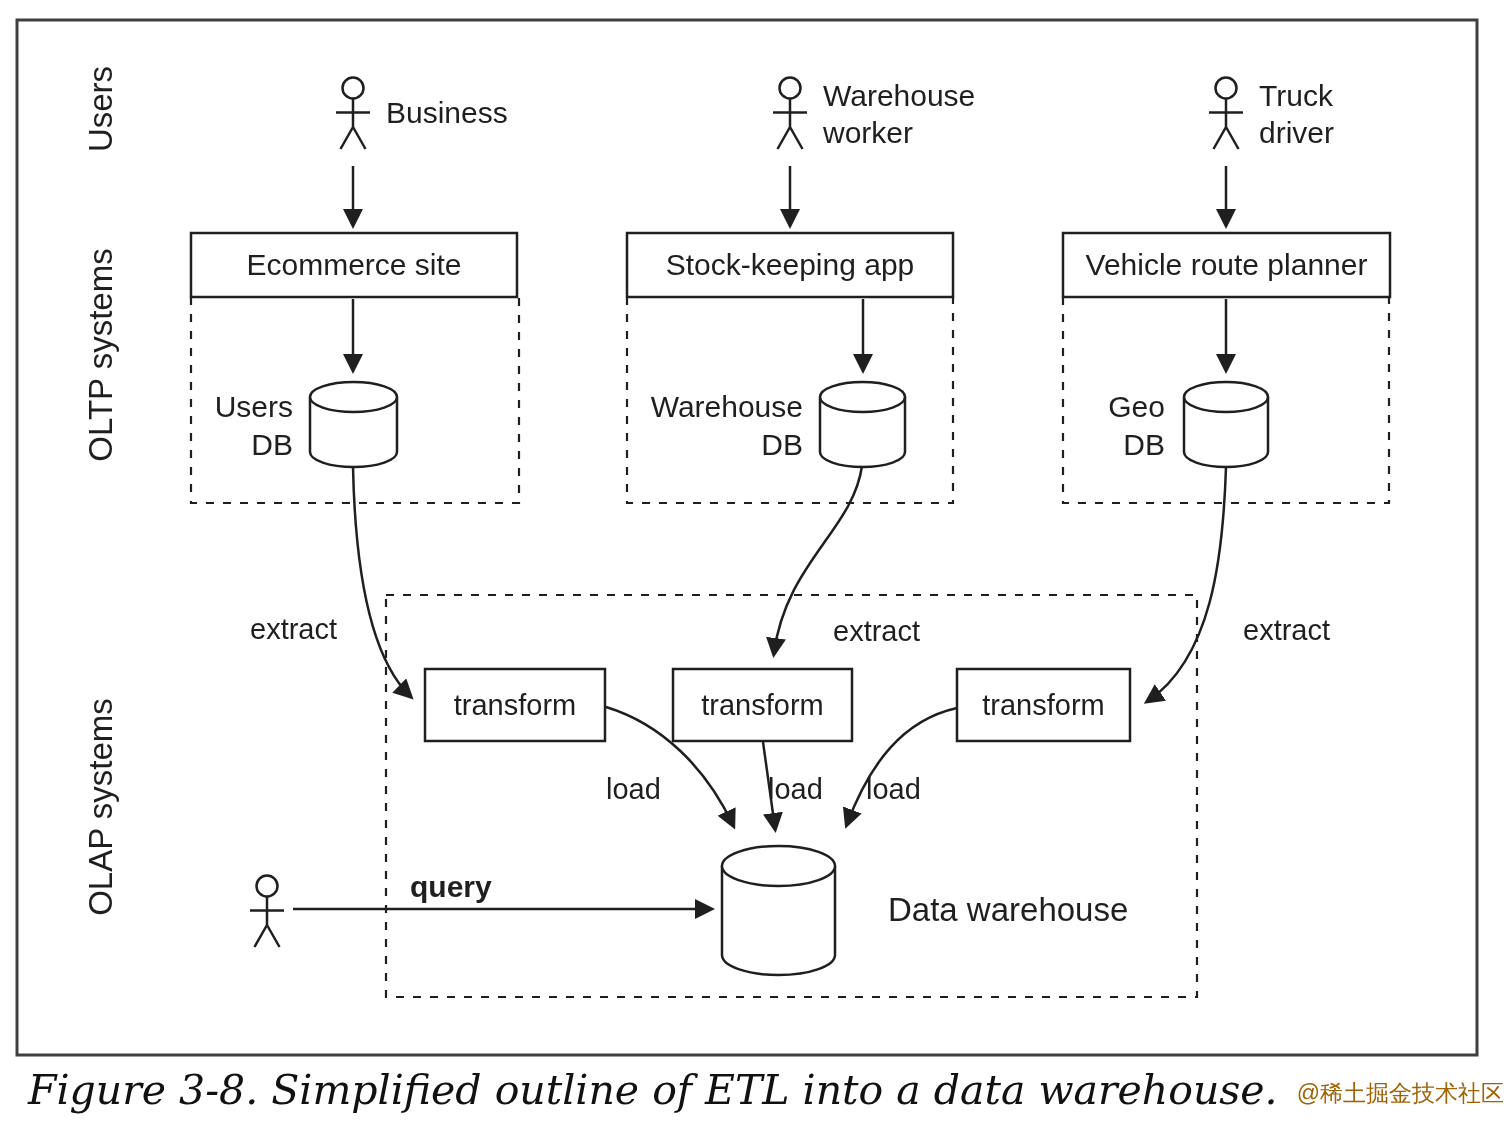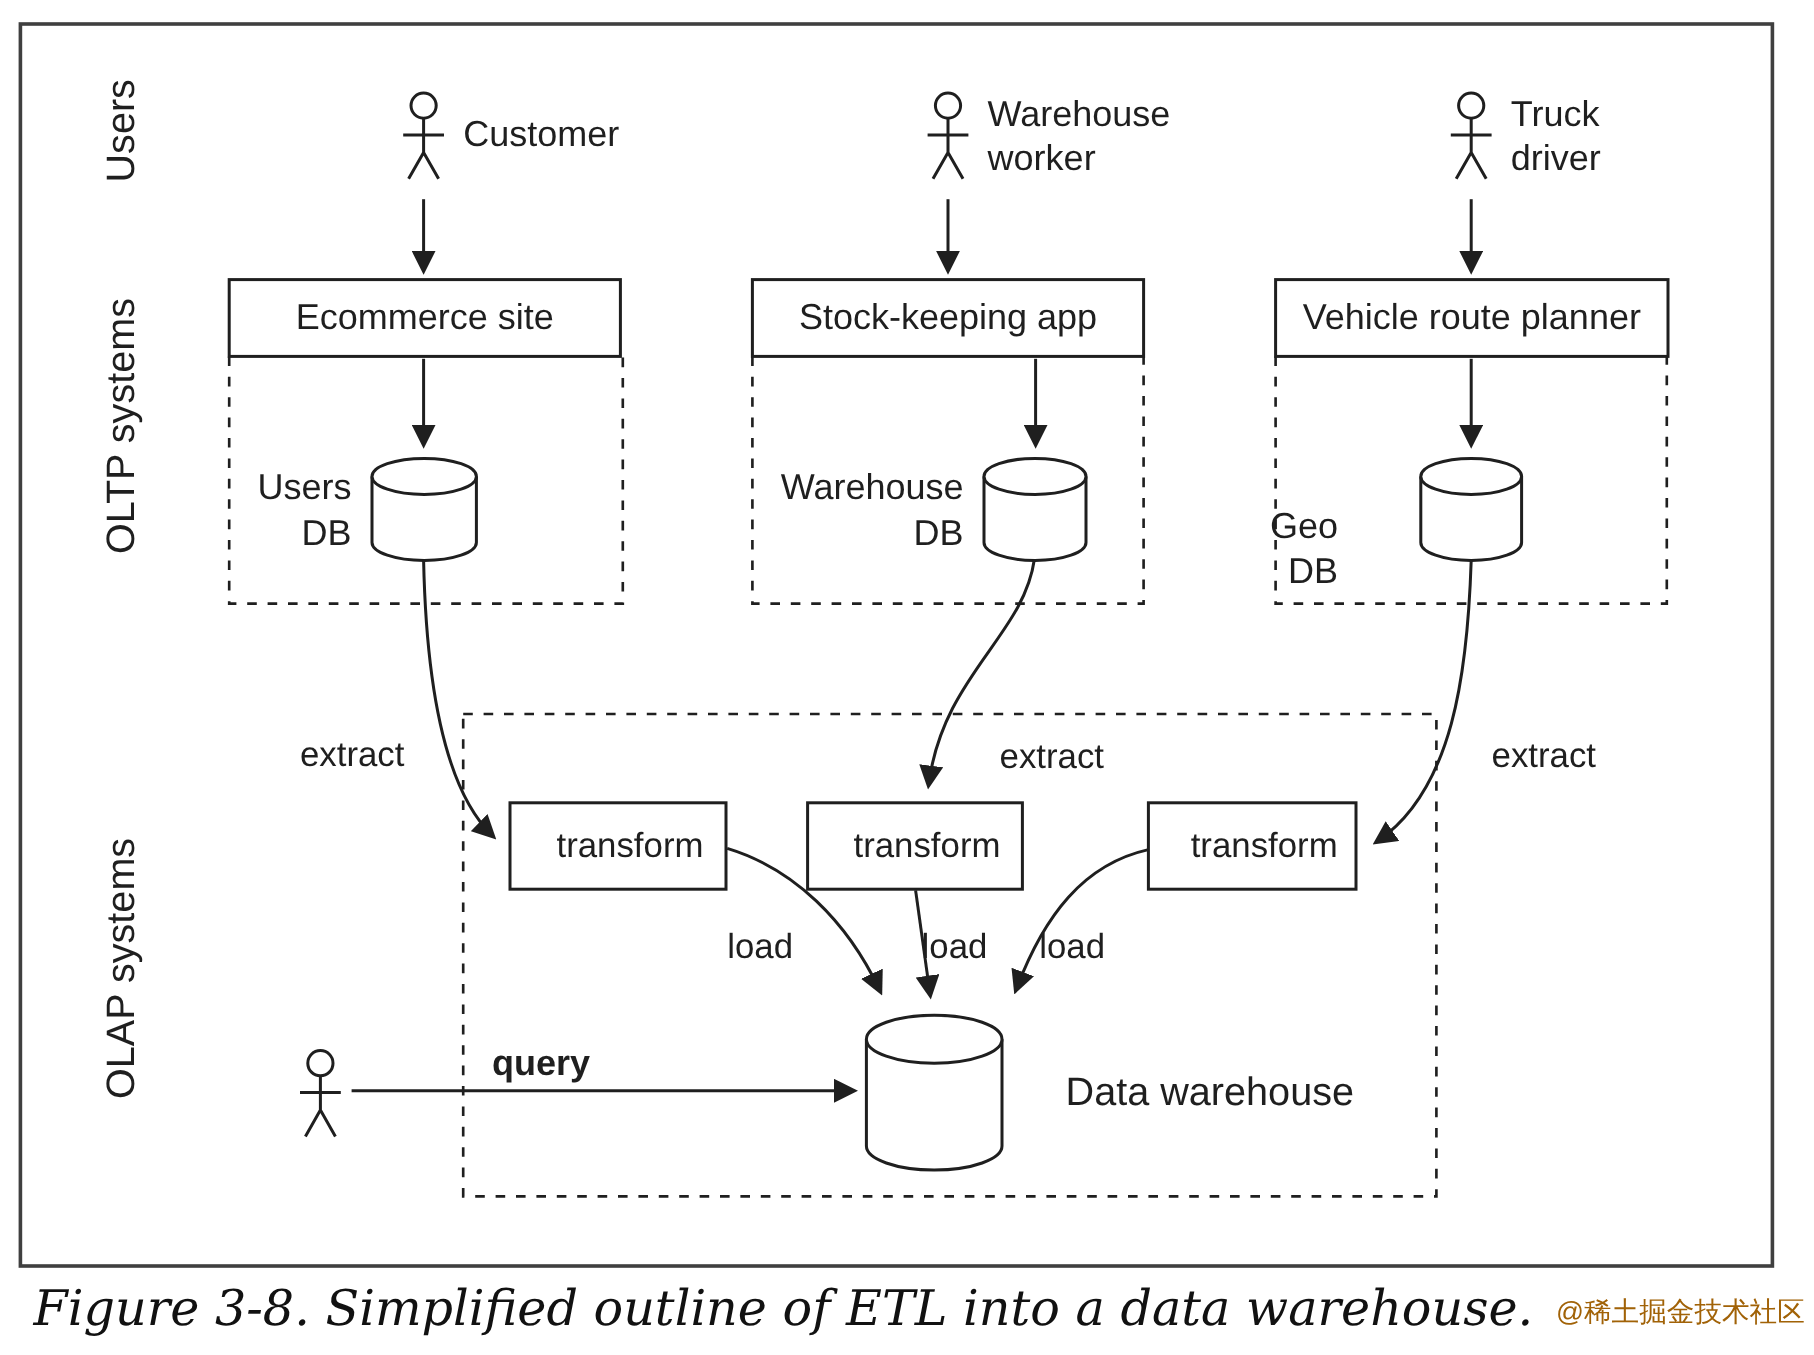--- a/index.html
+++ b/index.html
@@ -3,21 +3,21 @@
 <meta charset="utf-8">
 <style>
   html,body{margin:0;padding:0;background:#fff;}
   .stage{
     position:relative;width:1512px;height:1129px;background:#fff;overflow:hidden;
     font-family:"Liberation Sans","DejaVu Sans",sans-serif;color:#1f1f1f;
   }
   svg.diagram{position:absolute;left:0;top:0;}
   .lbl{position:absolute;line-height:1.18;white-space:nowrap;color:#1f1f1f;}
   .boxlbl{display:flex;align-items:center;justify-content:center;font-size:30px;}
-  .tboxlbl{display:flex;align-items:center;justify-content:center;font-size:29px;padding-left:10px;}
+  .tboxlbl{display:flex;align-items:center;justify-content:center;font-size:29px;}
   .rot{transform:translate(-50%,-50%) rotate(-90deg);transform-origin:center center;font-size:33px;}
   .actorlbl{font-size:30px;}
   .dblbl{font-size:30px;text-align:right;line-height:1.26;}
   .flowlbl{font-size:29px;}
   .dwlbl{font-size:33px;margin-left:34px;}
   .caption{font-family:"DejaVu Serif","Liberation Serif",serif;font-style:italic;font-size:41px;color:#111;}
   .watermark{font-size:23px;color:#a16207;}
 </style>
 </head>
 <body>
@@ -97,21 +97,21 @@
     <g stroke="#1f1f1f" stroke-width="2.5" fill="none">
       <circle cx="267" cy="886" r="10.5"></circle>
       <path d="M267,896.5 V925 M250,910.5 H284 M267,925 L254.5,947 M267,925 L279.5,947"></path>
     </g>
   </svg>
 
   <div class="lbl rot" style="left:101px;top:109px;">Users</div>
   <div class="lbl rot" style="left:101px;top:355px;">OLTP systems</div>
   <div class="lbl rot" style="left:101px;top:807px;">OLAP systems</div>
 
-  <div class="lbl actorlbl" style="left:386px;top:95px;">Customer</div>
+  <div class="lbl actorlbl" style="left:386px;top:95px;">Business</div>
   <div class="lbl actorlbl" style="left:823px;top:77px;line-height:1.24;">
     <div>Warehouse</div>
     <div>worker</div>
   </div>
   <div class="lbl actorlbl" style="left:1259px;top:77px;line-height:1.24;">
     <div>Truck</div>
     <div>driver</div>
   </div>
 
   <div class="lbl boxlbl" style="left:191px;top:233px;width:326px;height:64px;">Ecommerce site</div>
@@ -119,21 +119,21 @@
   <div class="lbl boxlbl" style="left:1063px;top:233px;width:327px;height:64px;">Vehicle route planner</div>
 
   <div class="lbl dblbl" style="left:170px;top:388px;width:123px;">
     <div>Users</div>
     <div>DB</div>
   </div>
   <div class="lbl dblbl" style="left:640px;top:388px;width:163px;">
     <div>Warehouse</div>
     <div>DB</div>
   </div>
-  <div class="lbl dblbl" style="left:1005px;top:388px;width:110px;margin-top:32px;">
+  <div class="lbl dblbl" style="left:1055px;top:388px;width:110px;">
     <div>Geo</div>
     <div>DB</div>
   </div>
   <div class="lbl dwlbl" style="left:854px;top:891px;">Data warehouse</div>
 
   <div class="lbl tboxlbl" style="left:425px;top:669px;width:180px;height:72px;">transform</div>
   <div class="lbl tboxlbl" style="left:673px;top:669px;width:179px;height:72px;">transform</div>
   <div class="lbl tboxlbl" style="left:957px;top:669px;width:173px;height:72px;">transform</div>
 
   <div class="lbl flowlbl" style="left:250px;top:612px;">extract</div>

